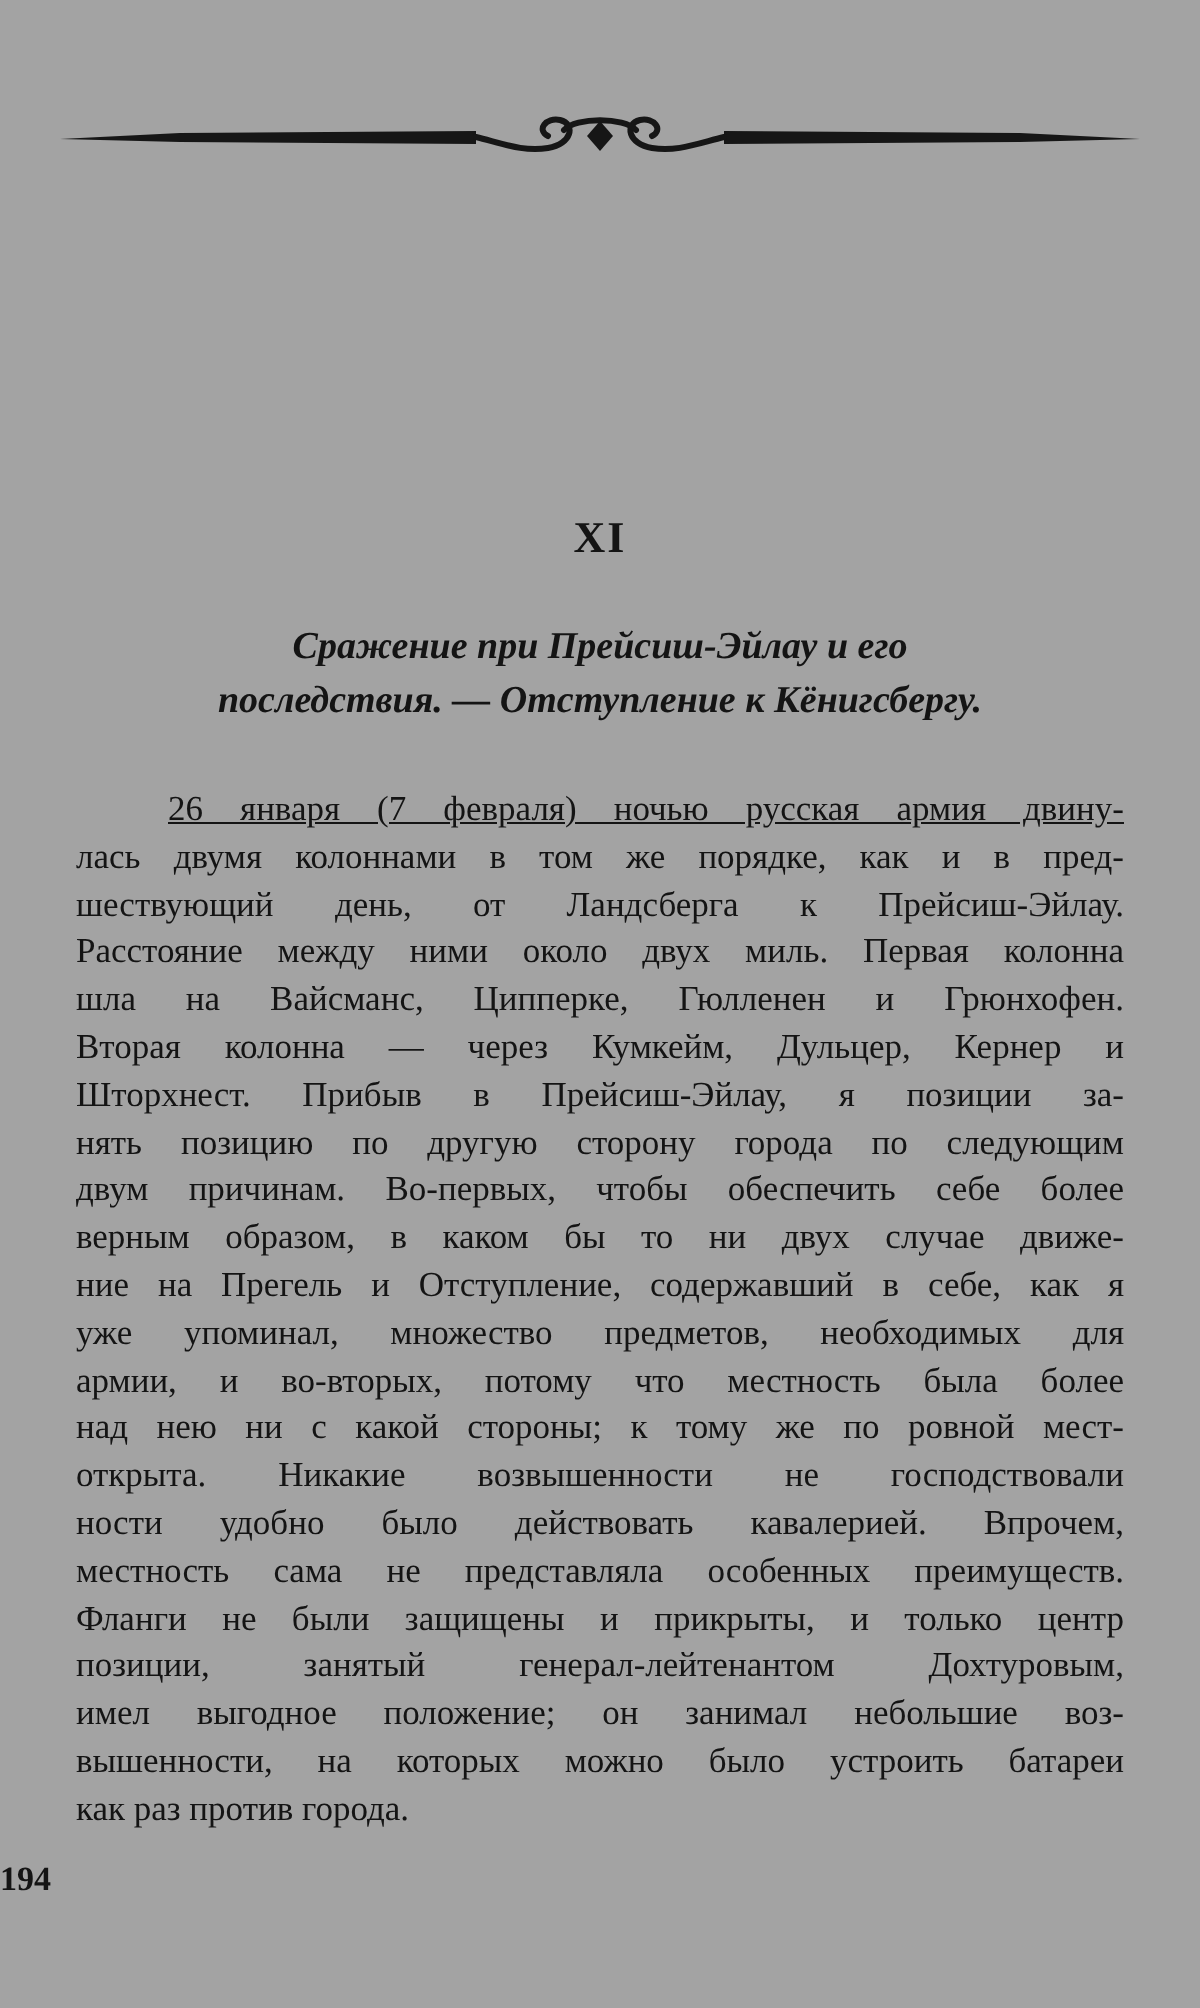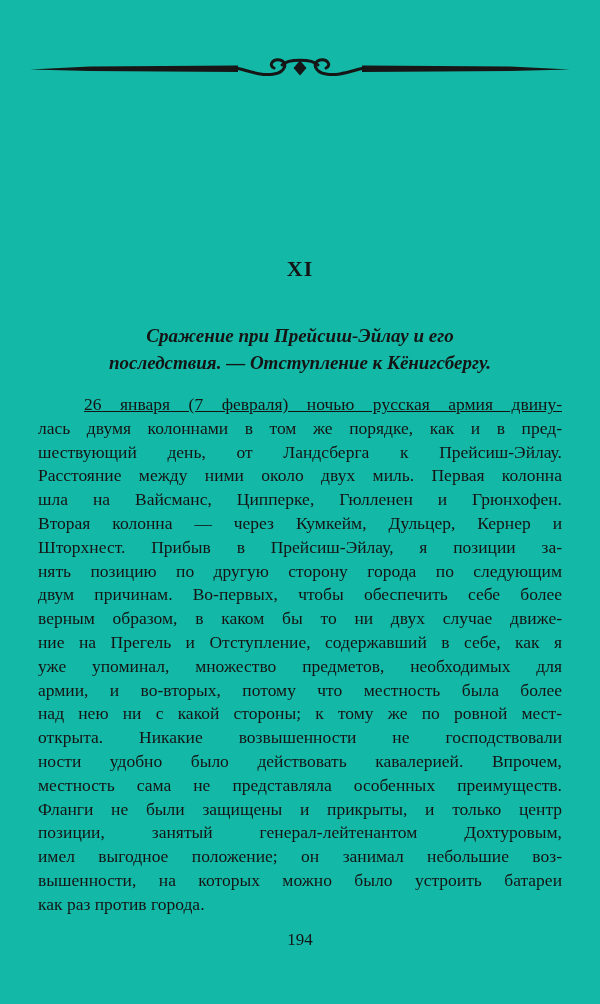--- a/index.html
+++ b/index.html
@@ -4,53 +4,53 @@
 <style>
   * { margin: 0; padding: 0; box-sizing: border-box; }
   html, body { background: #ffffff; }
   body {
     width: 600px; height: 1004px;
     font-family: "Liberation Serif", "DejaVu Serif", serif;
     color: #141414;
     position: relative;
     overflow: hidden;
   }
-  .book-page { position: absolute; inset: 0; background: #14b8a6; }
+  .book-page { position: absolute; inset: 0; background: #a3a3a3; }
 
   .ornament { position: absolute; top: 54px; left: 30px; width: 540px; height: 28px; }
   .ornament svg { display: block; width: 100%; height: 100%; }
 
   .chapter-number {
     position: absolute; top: 256px; left: 0; width: 100%;
     text-align: center; font-size: 22px; font-weight: bold; letter-spacing: 1px;
   }
 
   .chapter-heading {
-    position: absolute; top: 322px; left: 0; width: 100%;
+    position: absolute; top: 310px; left: 0; width: 100%;
     text-align: center; font-weight: bold; font-style: italic;
     font-size: 19px; line-height: 27px;
   }
 
   .body-text {
     position: absolute; top: 393px; left: 38px; width: 524px;
     font-size: 17.5px; line-height: 23.8px;
   }
   .body-line {
     text-align: justify;
     text-align-last: justify;
     white-space: nowrap;
     overflow: visible;
   }
   .body-line { white-space: normal; }
   .body-line.first-line { padding-left: 46px; text-decoration: underline; }
   .body-line.last-line { text-align: left; text-align-last: left; }
 
   .page-number {
     position: absolute; top: 930px; left: 0; width: 100%;
-    text-align: center; font-size: 17px;
+    font-size: 17px; font-weight: bold;
   }
 </style>
 </head>
 <body>
 
 <div class="book-page">
 
   <div class="ornament">
     <svg viewBox="0 0 540 28" preserveAspectRatio="none">
       <polygon points="0,15.5 60,12.5 208,11.5 208,18 60,17" fill="#161616"></polygon>

